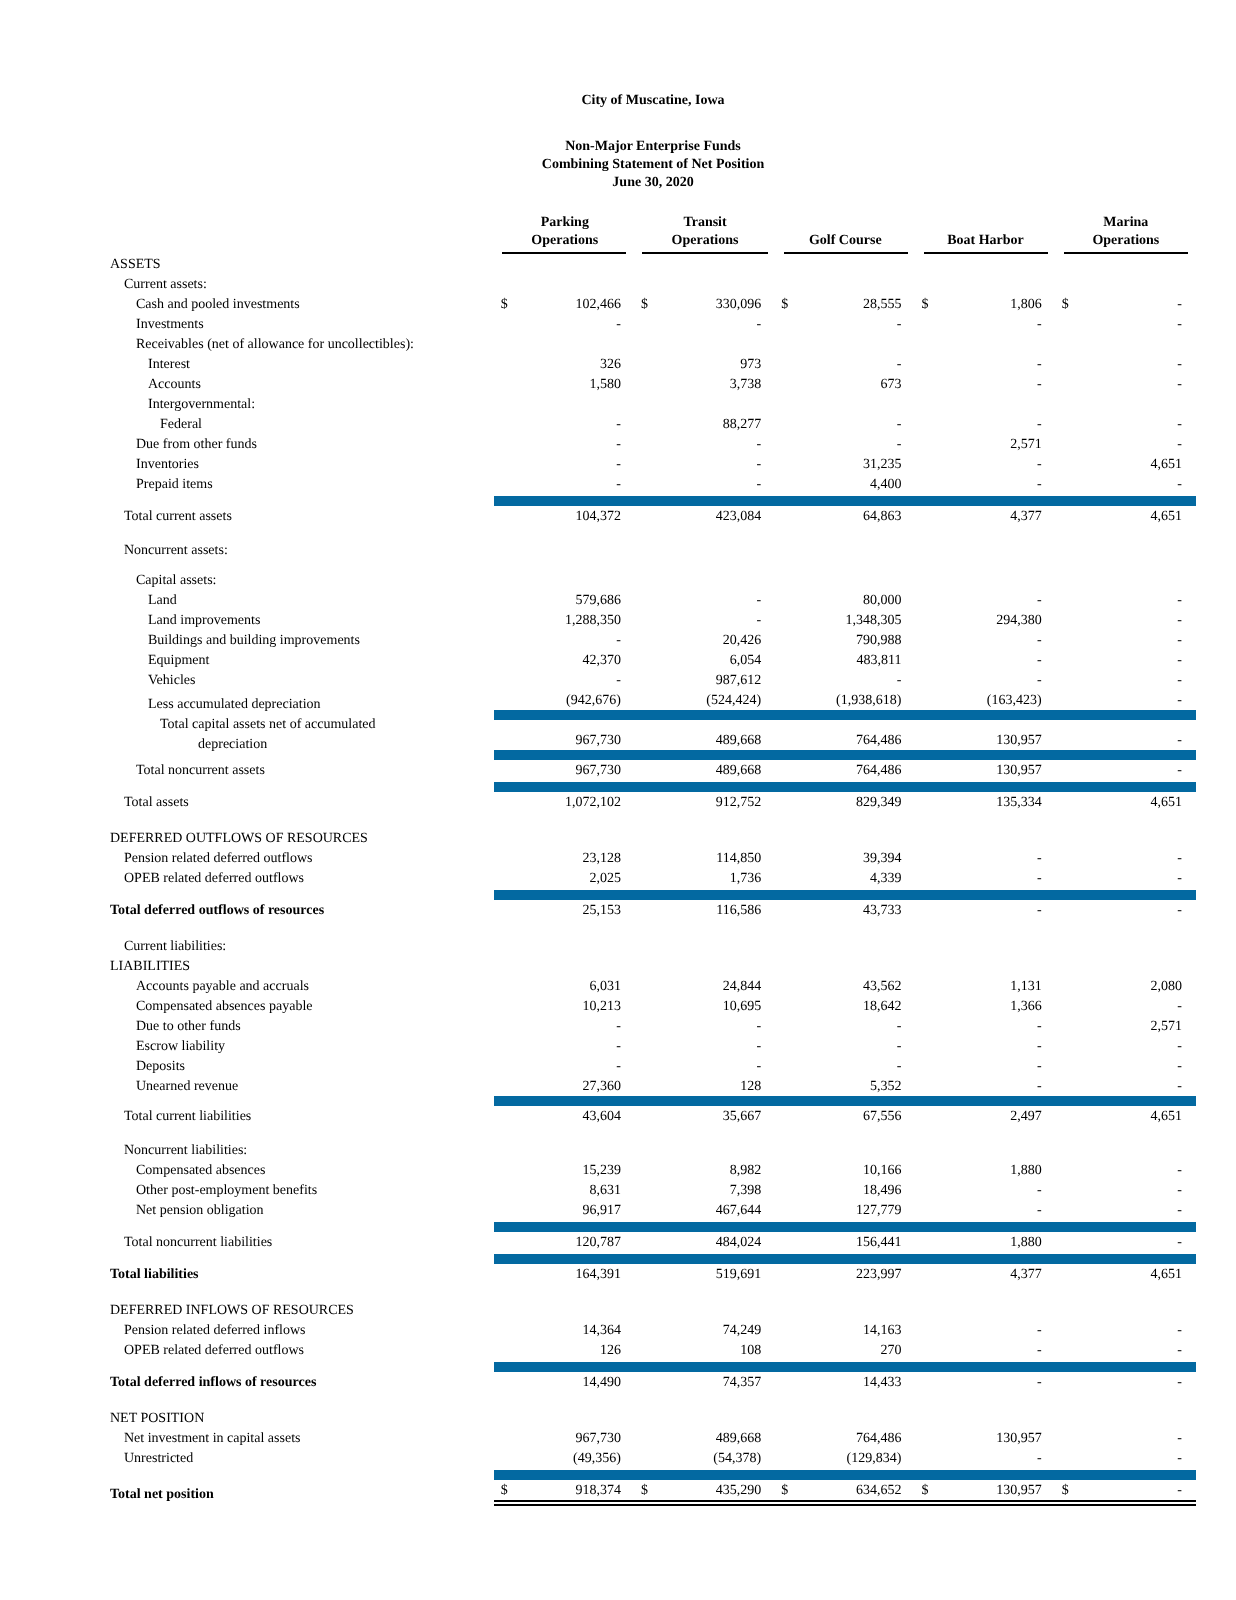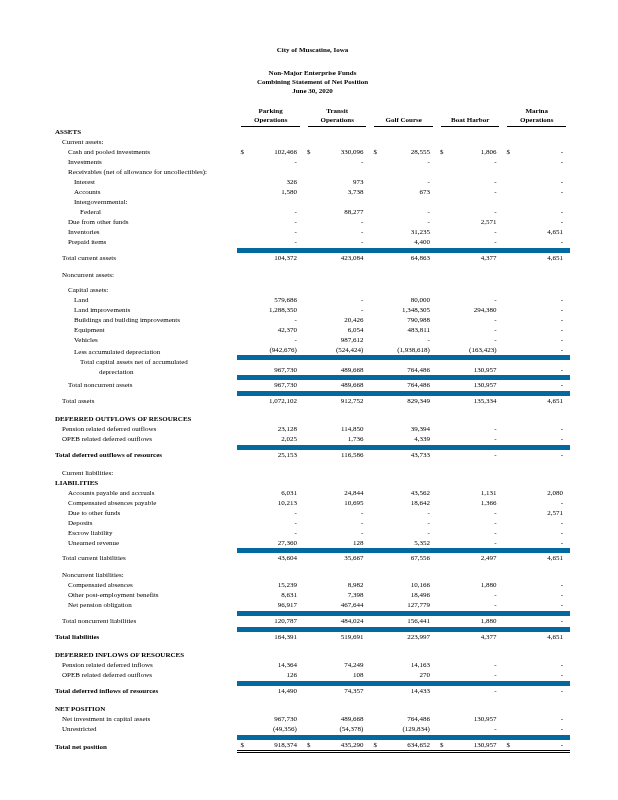--- a/index.html
+++ b/index.html
@@ -3,21 +3,21 @@
 <meta charset="utf-8">
 <style>
   * { box-sizing: border-box; }
   html, body { margin: 0; padding: 0; background: #ffffff; }
   .page {
     width: 618px;
     height: 800px;
     background: #ffffff;
     color: #000000;
     font-family: "Liberation Serif", serif;
-    padding: 46px 48px 0 55px;
+    padding: 46px 20px 0 55px;
     overflow: hidden;
   }
   .title-block {
     text-align: center;
     font-weight: bold;
     font-size: 7px;
     line-height: 9px;
   }
   .title-org { margin-bottom: 14px; }
   table.stmt {
@@ -37,21 +37,21 @@
     padding-bottom: 1px;
     text-align: center;
     line-height: 9px;
   }
   td.lab {
     line-height: 10px;
     white-space: nowrap;
     overflow: hidden;
     vertical-align: bottom;
   }
-  td.lab.sec { font-weight: bold; }
+  td.lab.sec { font-weight: normal; }
   .ind0 { padding-left: 0; font-weight: bold; }
   .ind1 { padding-left: 7px; margin-left: 40px; }
   .ind2 { padding-left: 13px; }
   .ind3 { padding-left: 19px; }
   .ind4 { padding-left: 25px; }
   .lab2 { padding-left: 7px; margin-left: 12px; }
   td.val { vertical-align: bottom; }
   td.val .vw {
     display: flex;
     justify-content: space-between;
@@ -1000,54 +1000,54 @@
             </div>
           </td>
           <td class="val">
             <div class="vw">
               <span class="ds"></span>
               <span class="num">2,571</span>
             </div>
           </td>
         </tr>
         <tr>
+          <td class="lab ind2">Escrow liability</td>
+          <td class="val">
+            <div class="vw">
+              <span class="ds"></span>
+              <span class="num">-</span>
+            </div>
+          </td>
+          <td class="val">
+            <div class="vw">
+              <span class="ds"></span>
+              <span class="num">-</span>
+            </div>
+          </td>
+          <td class="val">
+            <div class="vw">
+              <span class="ds"></span>
+              <span class="num">-</span>
+            </div>
+          </td>
+          <td class="val">
+            <div class="vw">
+              <span class="ds"></span>
+              <span class="num">-</span>
+            </div>
+          </td>
+          <td class="val">
+            <div class="vw">
+              <span class="ds"></span>
+              <span class="num">-</span>
+            </div>
+          </td>
+        </tr>
+        <tr>
           <td class="lab ind2">Deposits</td>
-          <td class="val">
-            <div class="vw">
-              <span class="ds"></span>
-              <span class="num">-</span>
-            </div>
-          </td>
-          <td class="val">
-            <div class="vw">
-              <span class="ds"></span>
-              <span class="num">-</span>
-            </div>
-          </td>
-          <td class="val">
-            <div class="vw">
-              <span class="ds"></span>
-              <span class="num">-</span>
-            </div>
-          </td>
-          <td class="val">
-            <div class="vw">
-              <span class="ds"></span>
-              <span class="num">-</span>
-            </div>
-          </td>
-          <td class="val">
-            <div class="vw">
-              <span class="ds"></span>
-              <span class="num">-</span>
-            </div>
-          </td>
-        </tr>
-        <tr>
-          <td class="lab ind2">Escrow liability</td>
           <td class="val">
             <div class="vw">
               <span class="ds"></span>
               <span class="num">-</span>
             </div>
           </td>
           <td class="val">
             <div class="vw">
               <span class="ds"></span>
               <span class="num">-</span>

